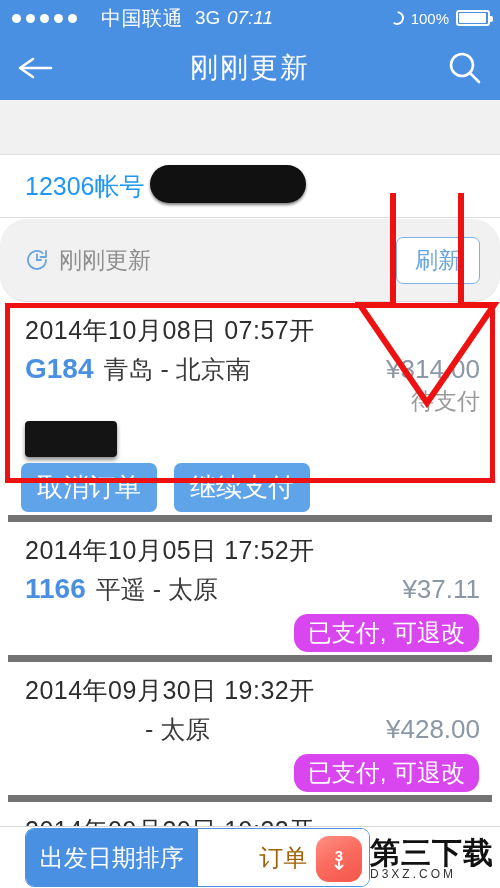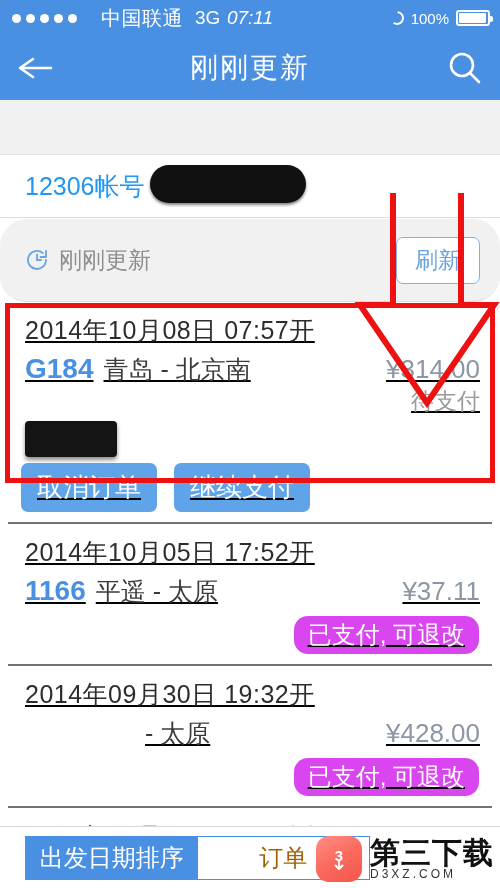--- a/index.html
+++ b/index.html
@@ -76,24 +76,23 @@
     margin-left: auto; margin-right: 20px;
     border: 1px solid #7eb3e8; border-radius: 7px; background: #fff;
     color: #6aa4e0; font-size: 23px;
     padding: 7px 18px;
   }
 
   
   .order-list { position: absolute; left: 0; top: 302px; width: 500px; }
   .order {
     position: relative; background: #fff;
-    padding: 12px 0 10px 0;
-    border-bottom: 2px solid #737373;
+    padding: 12px 0 3px 0;
+    border-bottom: 7px solid #737373;
     margin: 0 8px;
-    text-decoration: underline;
   }
   .order-date { margin-left: 17px; color: #2d2d2d; font-size: 25px; letter-spacing: 0.5px; }
   .order-line2 { display: flex; align-items: baseline; margin-top: 6px; padding: 0 12px 0 17px; }
   .train-no { color: #4a90e2; font-size: 28px; font-weight: bold; }
   .route { color: #3a3a3a; font-size: 25px; margin-left: 10px; }
   .price { margin-left: auto; color: #8b97a5; font-size: 26px; }
   .order-line3 { display: flex; align-items: center; padding: 0 12px 0 17px; min-height: 30px; }
   .pay-status { margin-left: auto; color: #9a9a9a; font-size: 23px; }
   .redact-name {
     width: 92px; height: 36px; background: #141414; border-radius: 4px;
@@ -117,22 +116,22 @@
   }
   .anno-arrow { position: absolute; left: 355px; top: 193px; width: 145px; height: 220px; pointer-events: none; }
 
   
   .bottombar {
     position: absolute; left: 0; bottom: 0; width: 500px; height: 62px;
     background: #fff; border-top: 1px solid #d8d8d8;
     display: flex; align-items: center;
   }
   .segmented {
-    margin-left: 25px; display: flex; height: 44px;
-    border: 1px solid #4a90e2; border-radius: 0; overflow: hidden;
+    margin-left: 25px; display: flex; height: 59px;
+    border: 1px solid #4a90e2; border-radius: 9px; overflow: hidden;
     width: 345px;
   }
   .seg {
     flex: 1; display: flex; align-items: center; justify-content: center;
     font-size: 24px; background: #fff; color: #a16207;
   }
   .seg.active { background: #4a90e2; color: #fff; }
 
   
   .watermark { position: absolute; right: 6px; bottom: 6px; display: flex; align-items: center; gap: 8px; }

